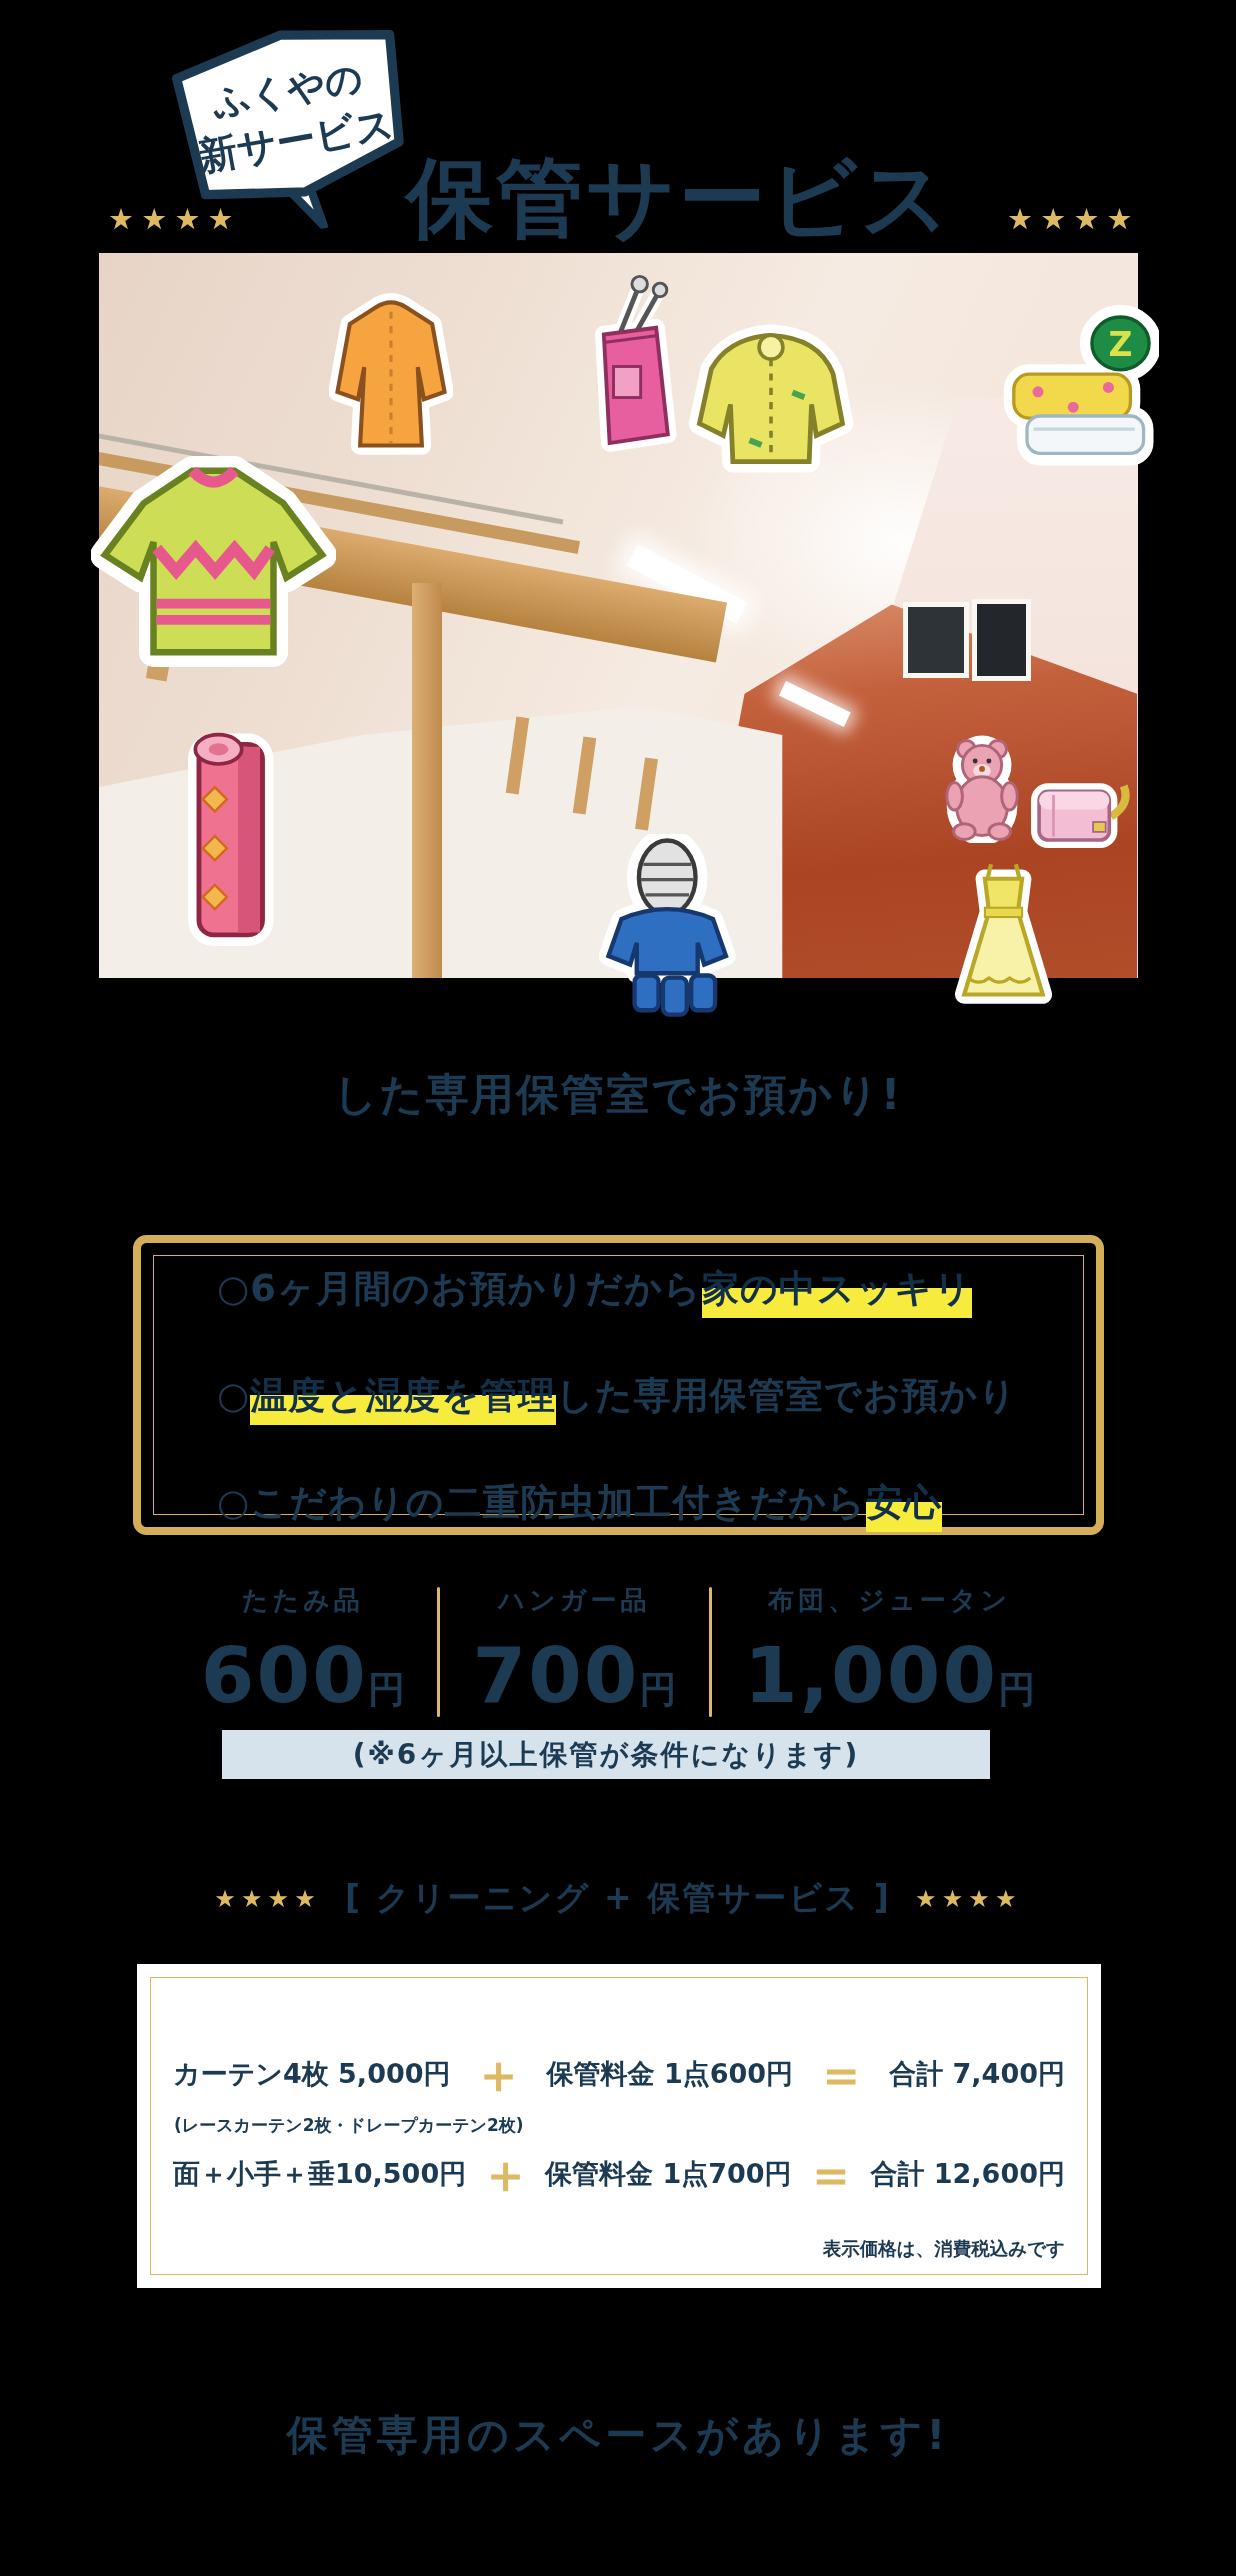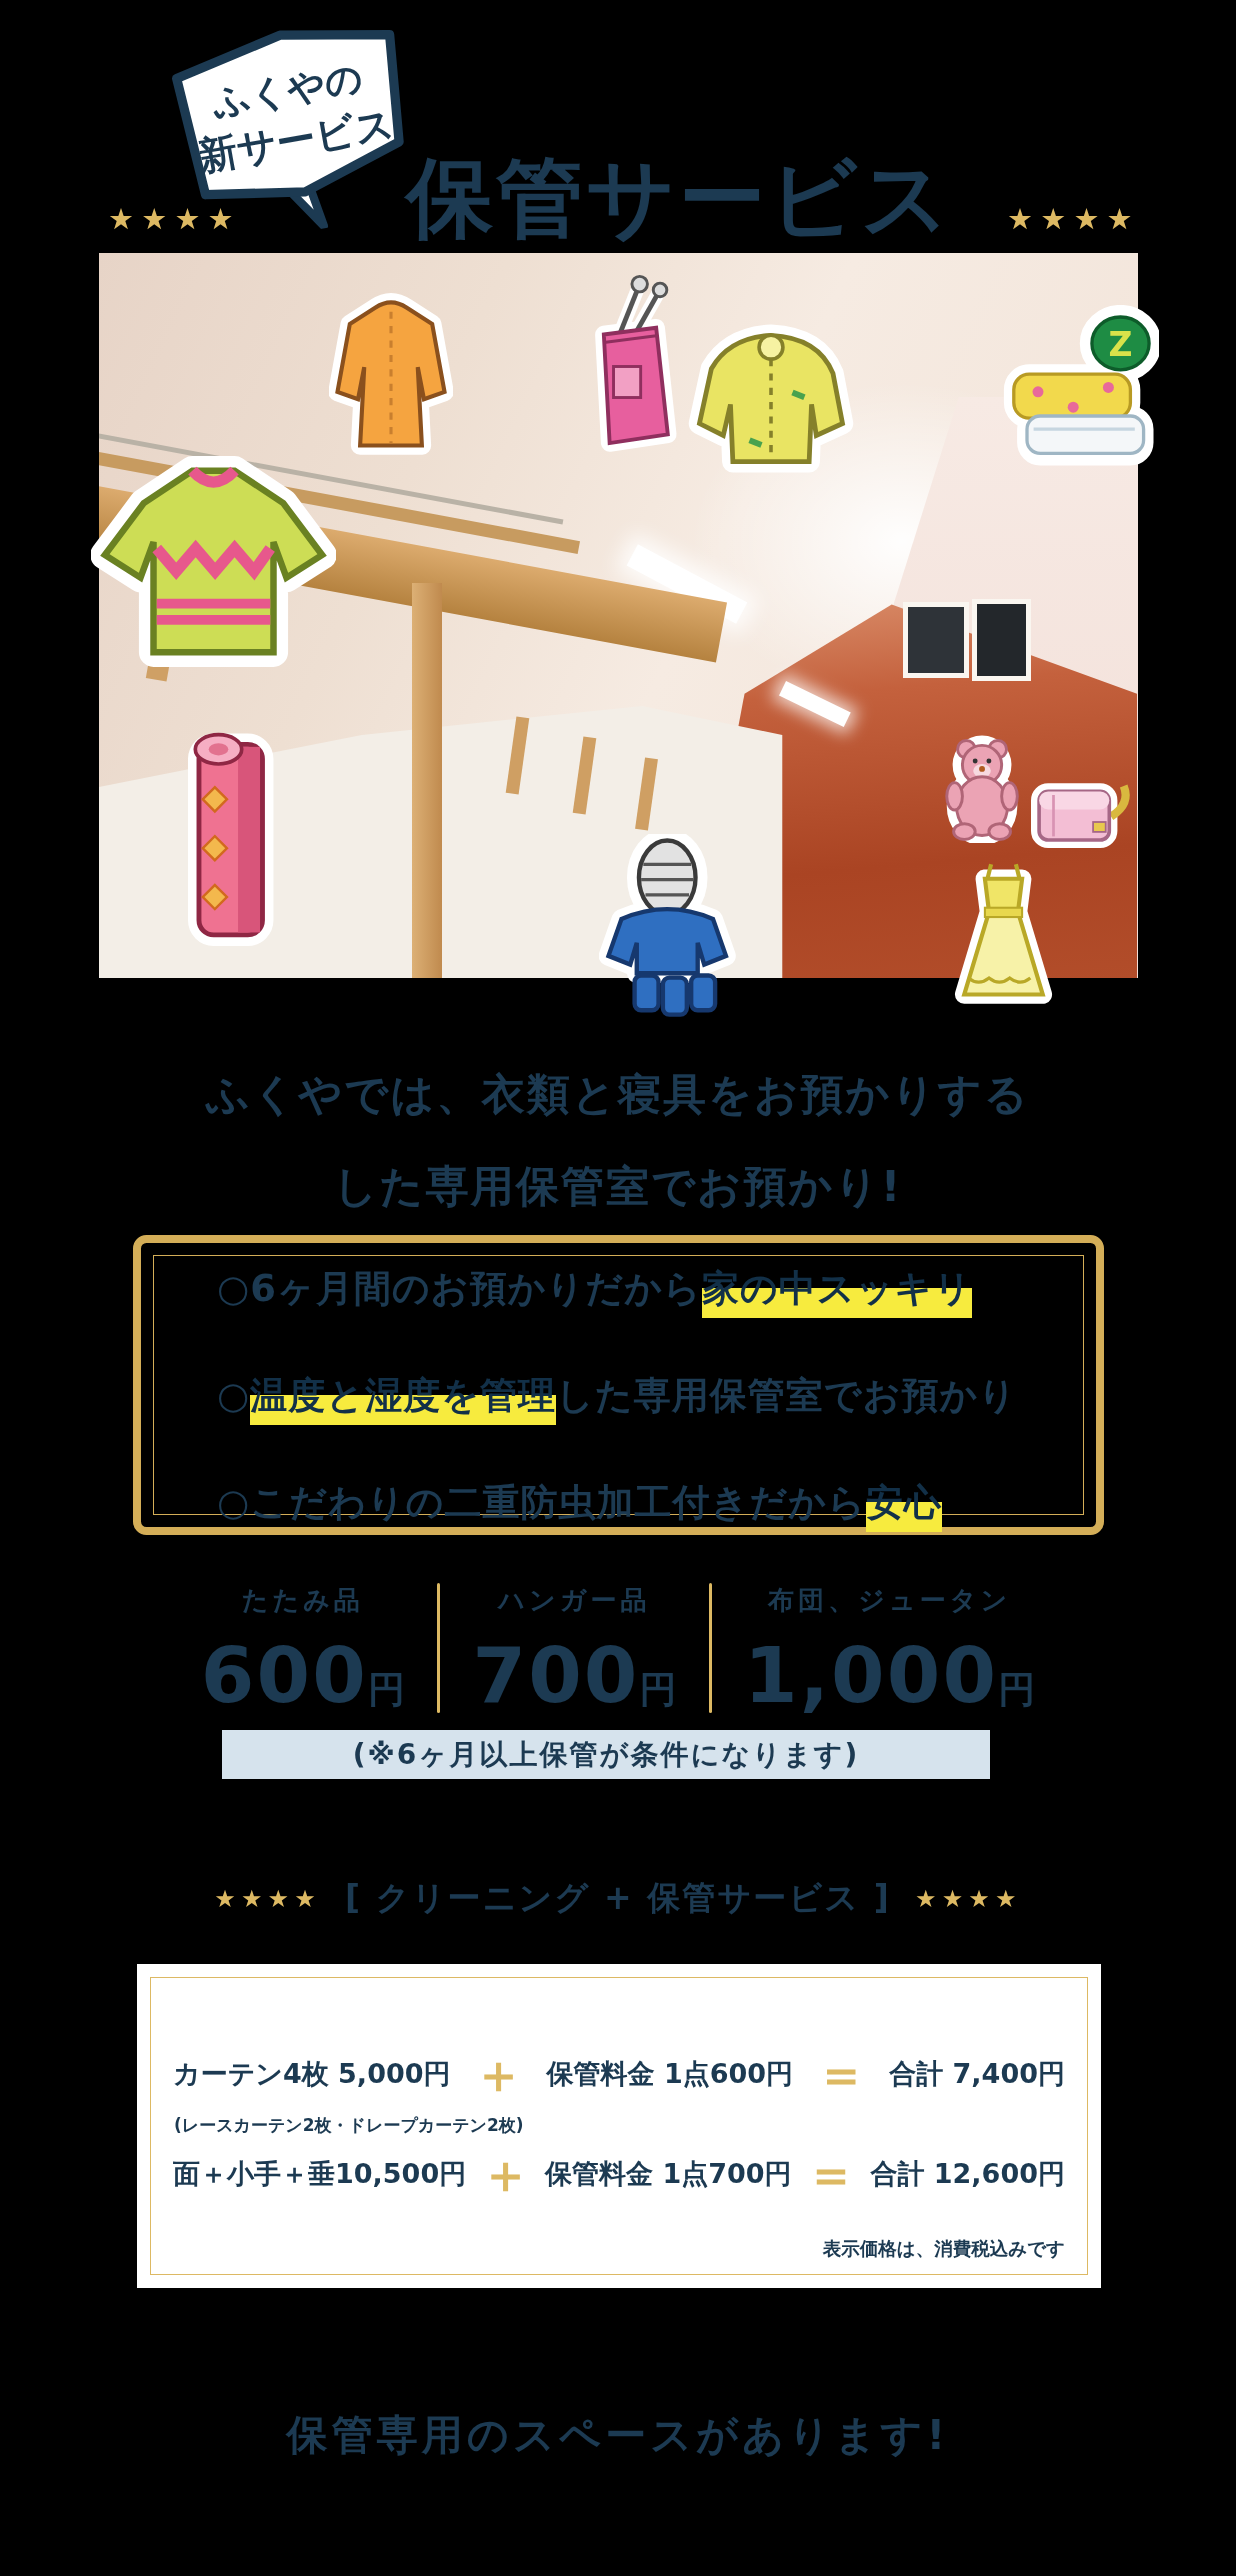--- a/index.html
+++ b/index.html
@@ -57,21 +57,21 @@
 
   
   .features{position:absolute;left:133px;top:1235px;width:971px;height:300px;
     border:8.2px solid var(--gold);border-radius:13.4px;box-sizing:border-box;}
   .features-inner{position:absolute;inset:12.4px;border:1.5px solid var(--gold);}
   .features-list{position:absolute;inset:20.6px 36px;display:flex;flex-direction:column;
     gap:57px;font-size:37px;font-weight:bold;color:var(--navy);letter-spacing:1px;white-space:nowrap;margin-left:40px;}
   .hl{background:linear-gradient(rgba(0,0,0,0) 42%,var(--yellow) 42%);padding-bottom:8.2px;color:#123048;}
 
   
-  .pricing{position:absolute;left:0;top:1583px;width:1236px;display:flex;justify-content:center;align-items:flex-start;}
+  .pricing{position:absolute;left:0;top:1583px;width:1236px;display:flex;justify-content:center;align-items:center;}
   .price-col{text-align:center;padding:0 32px;}
   .price-label{font-size:26px;font-weight:bold;color:var(--navy);letter-spacing:4.1px;margin-bottom:13.4px;}
   .price-line{color:var(--navy);white-space:nowrap;}
   .price-num{font-size:77px;font-weight:bold;letter-spacing:2.1px;}
   .price-unit{font-size:37px;font-weight:bold;}
   .price-sep{width:3.6px;height:130px;background:var(--gold2);border-radius:2.1px;}
   .price-note{position:absolute;left:222px;top:1730px;width:768px;height:49px;background:var(--band);
     text-align:center;line-height:49px;font-size:28px;font-weight:bold;color:var(--navy);letter-spacing:2.1px;}
 
   
@@ -231,21 +231,20 @@
       <path class="bk" d="M42,24 L78,24 L74,56 L98,136 L22,136 L46,56 Z"></path>
       <path d="M48,10 L44,26 M72,10 L76,26" stroke="#b9a827" stroke-width="4"></path>
       <path d="M42,24 L78,24 L74,56 L46,56 Z" fill="#f0e567" stroke="#b9a827" stroke-width="4"></path>
       <path d="M46,56 L74,56 L98,136 L22,136 Z" fill="#f7f2a8" stroke="#b9a827" stroke-width="4"></path>
       <rect x="42" y="52" width="36" height="9" fill="#e8d84e" stroke="#b9a827" stroke-width="2"></rect>
       <path d="M26,120 Q36,128 46,120 Q56,128 66,120 Q76,128 86,120" stroke="#b9a827" stroke-width="3" fill="none"></path>
     </svg>
   </div>
 
   <div class="intro">
-    <div>ふくやでは、衣類と寝具をお預かりする</div>
     <div>した専用保管室でお預かり!</div>
   </div>
 
   <div class="features">
     <div class="features-inner"></div>
     <div class="features-list">
       <div><span>○6ヶ月間のお預かりだから</span><span class="hl">家の中スッキリ</span><span></span></div>
       <div><span>○</span><span class="hl">温度と湿度を管理</span><span>した専用保管室でお預かり</span></div>
       <div><span>○こだわりの二重防虫加工付きだから</span><span class="hl">安心</span><span></span></div>
     </div>

